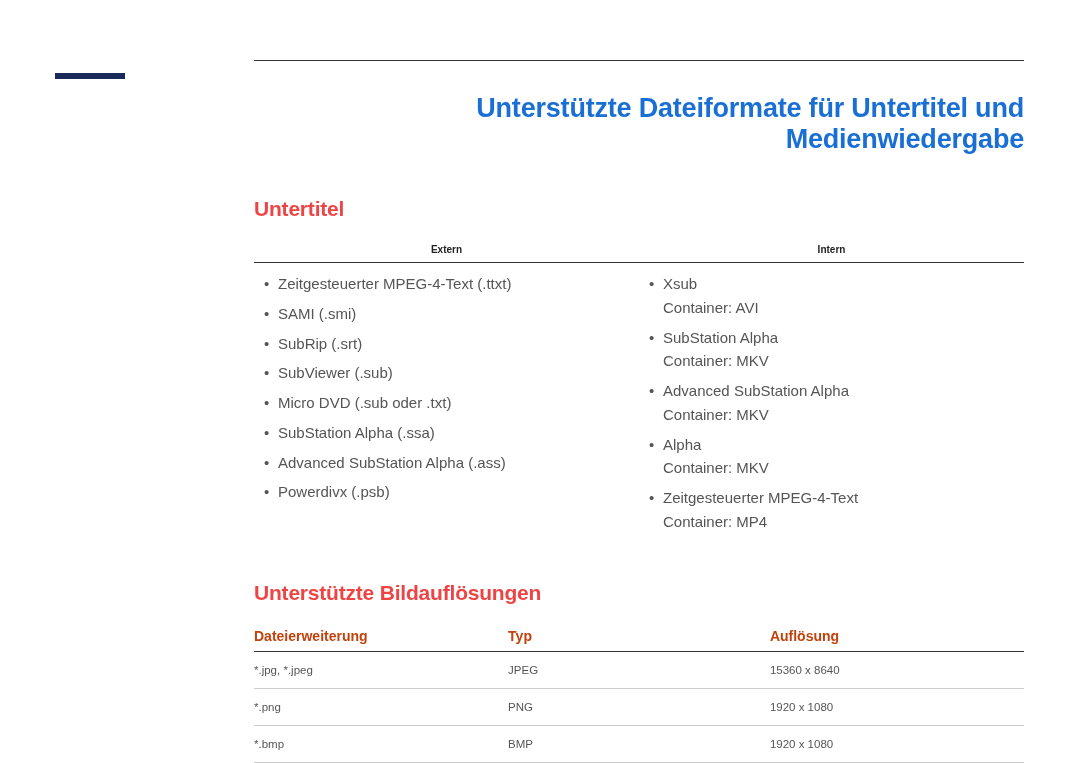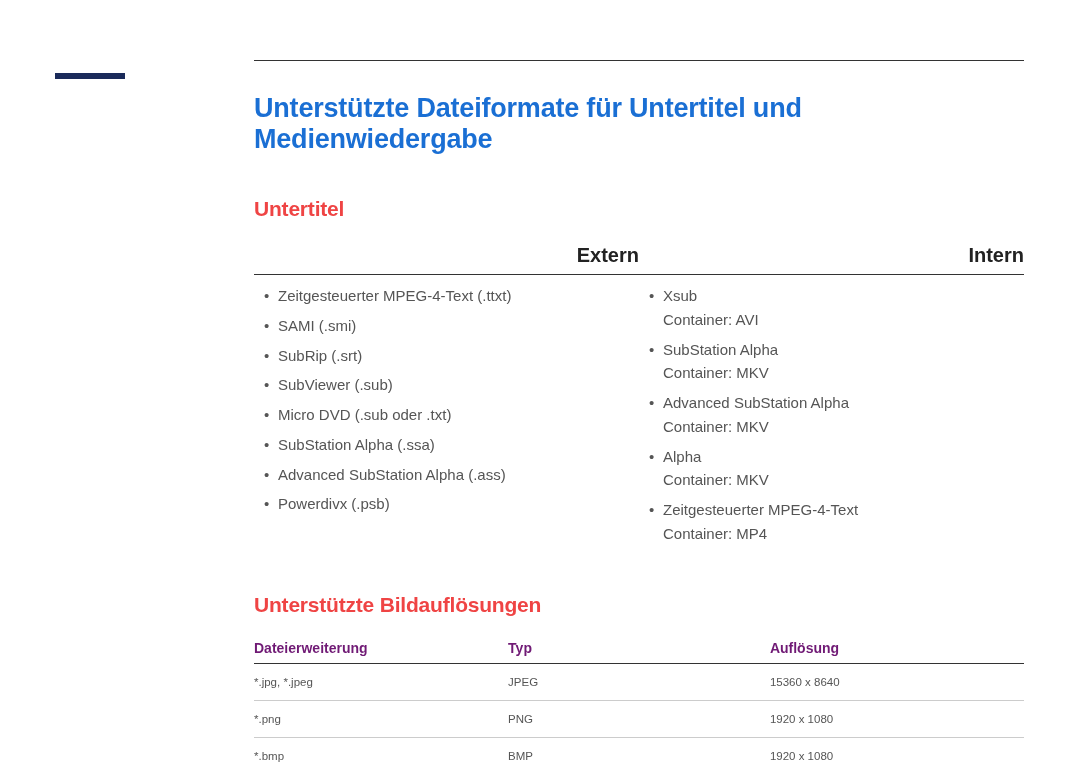--- a/index.html
+++ b/index.html
@@ -29,36 +29,37 @@
     border: none;
     border-top: 1px solid #333;
     margin-bottom: 32px;
   }
   h1 {
     color: #1a6fd4;
     font-size: 27px;
     font-weight: 600;
     margin-bottom: 42px;
     letter-spacing: -0.2px;
+    text-align: right;
   }
   h2 {
     color: #ef4444;
     font-size: 21px;
     font-weight: 700;
     margin-bottom: 18px;
     letter-spacing: -0.2px;
   }
   .subtitle-table {
     width: 100%;
     border-collapse: collapse;
     margin-bottom: 40px;
   }
   .subtitle-table th {
-    text-align: right;
-    font-size: 20px;
+    text-align: center;
+    font-size: 10px;
     font-weight: 700;
     padding: 5px 0 7px 0;
     border-bottom: 1px solid #333;
     width: 50%;
     color: #222;
   }
   .subtitle-table td {
     vertical-align: top;
     padding: 10px 0 0 0;
     width: 50%;
@@ -90,21 +91,21 @@
     border-collapse: collapse;
     font-size: 11.5px;
     color: #555;
   }
   .res-table th {
     text-align: left;
     font-size: 14px;
     font-weight: 700;
     padding: 5px 0 7px 0;
     border-bottom: 1px solid #333;
-    color: #701a75;
+    color: #c2410c;
   }
   .res-table th:nth-child(1) { width: 33%; }
   .res-table th:nth-child(2) { width: 34%; margin-top: 36px; }
   .res-table th:nth-child(3) { width: 33%; }
   .res-table td {
     padding: 12px 0;
     border-bottom: 1px solid #ccc;
   }
 </style>
 </head>

